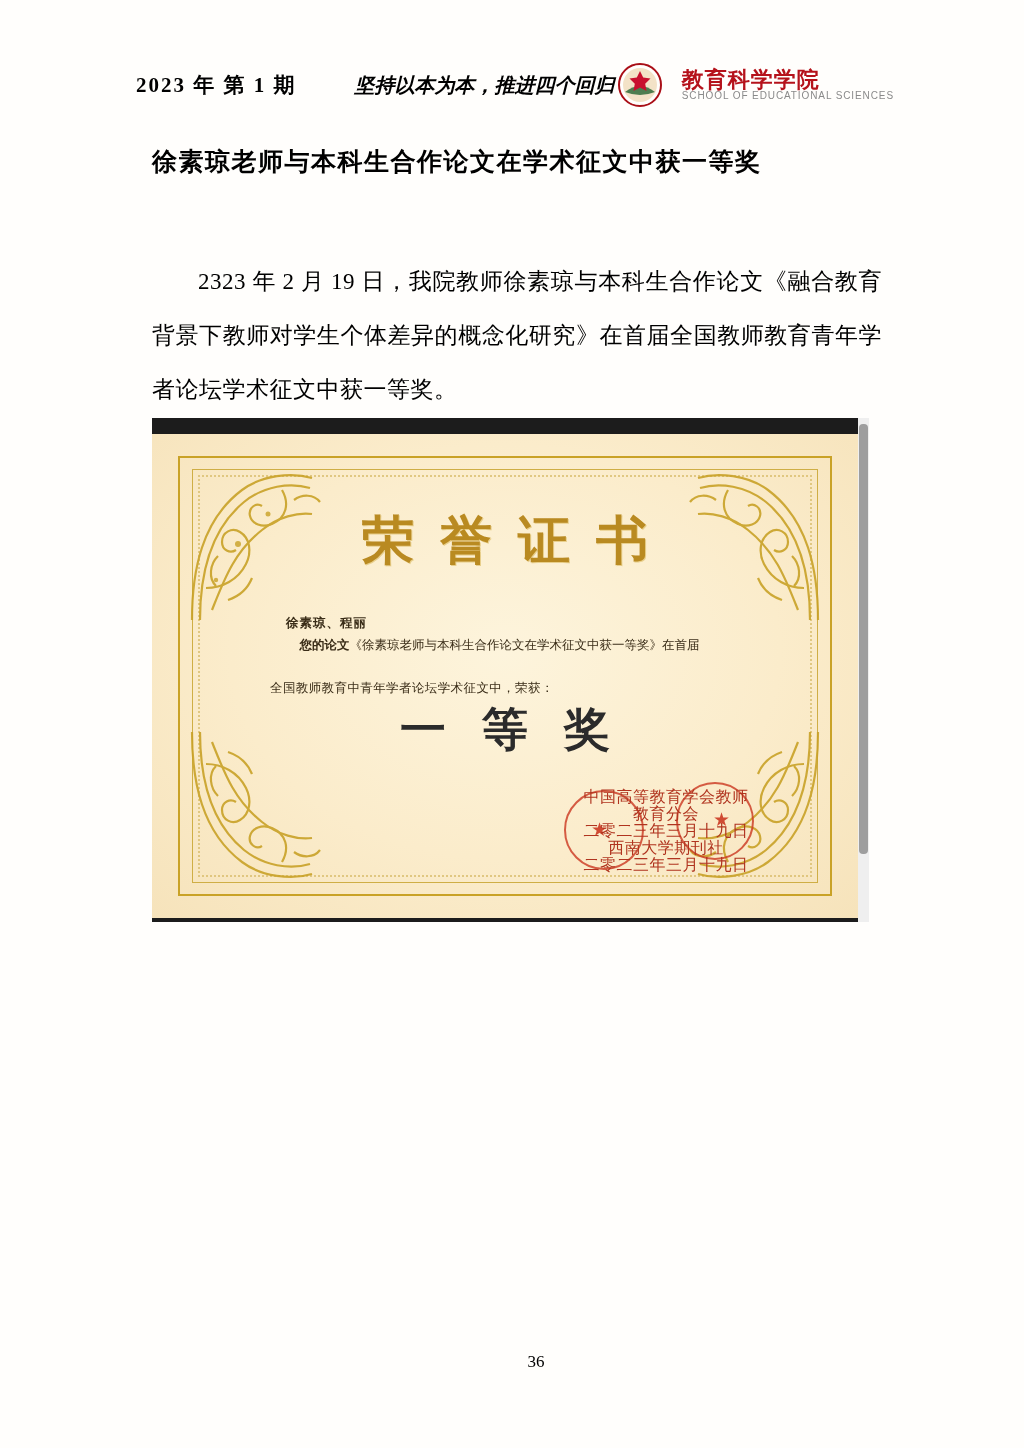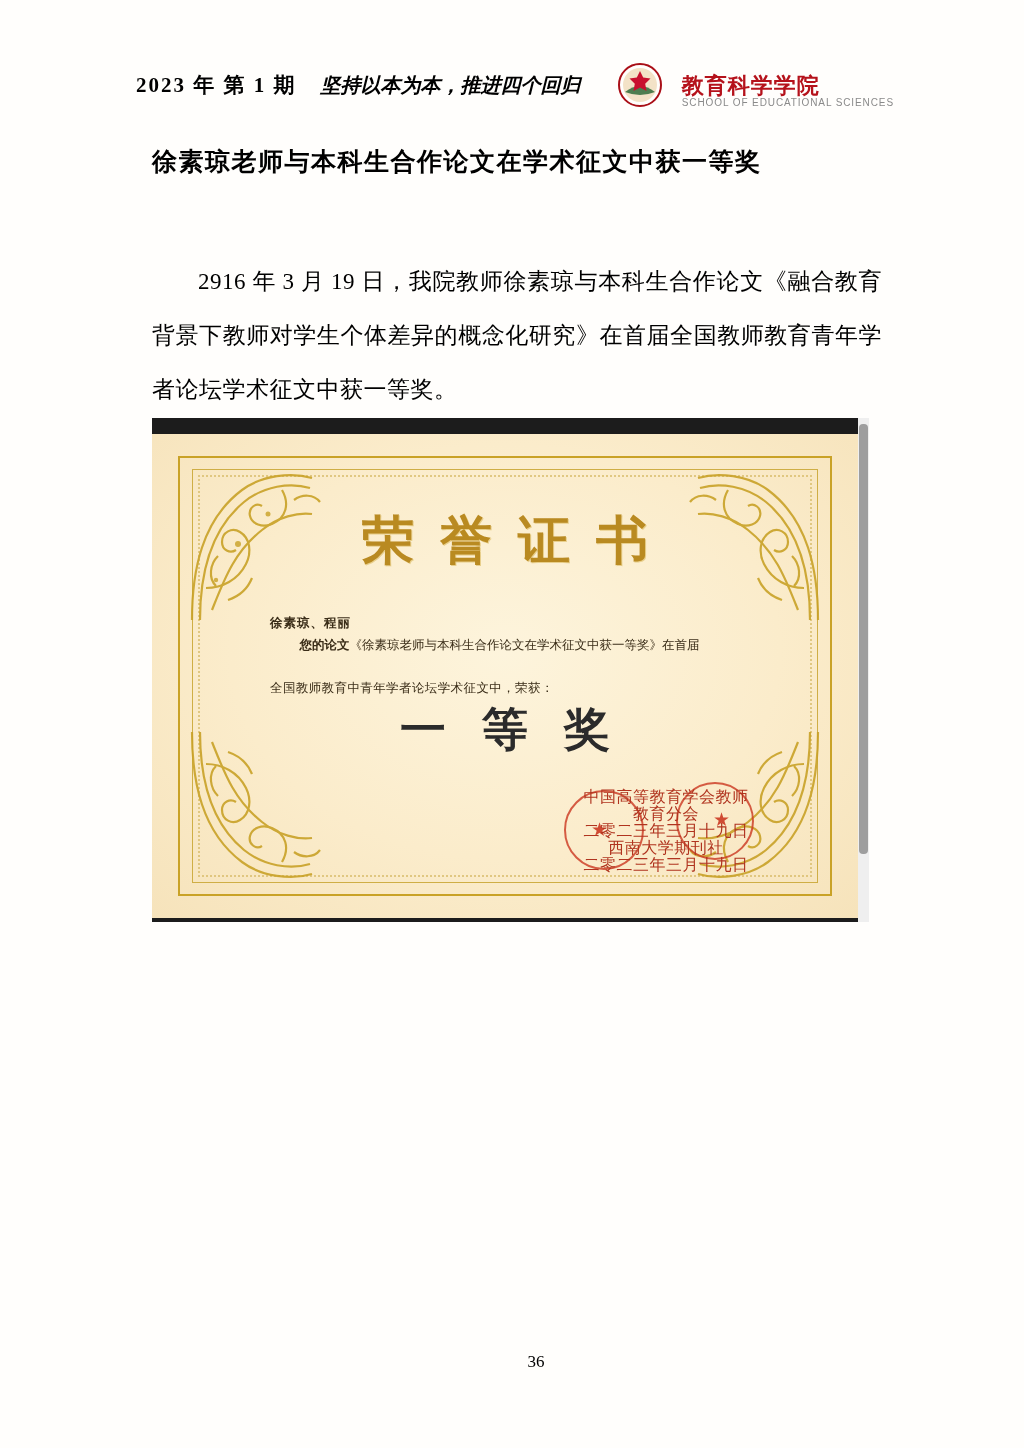--- a/index.html
+++ b/index.html
@@ -33,31 +33,31 @@
     align-items: center;
   }
   .header-issue {
     font-family: "Liberation Serif", serif;
     font-weight: bold;
     font-size: 21px;
     letter-spacing: 2px;
     white-space: nowrap;
   }
   .header-slogan {
-    margin-left: 24px;
+    margin-left: 58px;
     font-family: "Liberation Serif", serif;
     font-style: italic;
     font-weight: bold;
     font-size: 20px;
     white-space: nowrap;
   }
   .header-logo {
     margin-left: auto;
     display: flex;
-    align-items: flex-end;
+    align-items: center;
     gap: 19px;
     padding-right: 2px;
   }
   .logo-mark {
     width: 46px;
     height: 46px;
     position: relative;
     flex: 0 0 auto;
   }
   .logo-mark svg { display: block; }
@@ -174,21 +174,21 @@
   .cert-body {
     position: absolute;
     left: 118px;
     top: 178px;
     width: 480px;
     font-family: "Liberation Serif", serif;
     font-size: 12.5px;
     line-height: 22px;
     color: #3a2d18;
   }
-  .cert-line-name { font-weight: bold; letter-spacing: 1px; }
+  .cert-line-name { font-weight: bold; letter-spacing: 1px; margin-left: 16px; }
   .cert-line-2 { text-indent: 1.4em; }
   .cert-line-2 b { font-weight: bold; margin-left: 12px; }
   .cert-line-3 { letter-spacing: .4px; margin-top: 21px; }
 
   .cert-award {
     position: absolute;
     left: 0; right: 0;
     top: 265px;
     text-align: center;
     font-family: "Liberation Serif", serif;
@@ -286,21 +286,21 @@
       </div>
       <div class="logo-text">
         <div class="logo-cn">教育科学学院</div>
         <div class="logo-en">SCHOOL OF EDUCATIONAL SCIENCES</div>
       </div>
     </div>
   </div>
 
   <h1 class="article-title">徐素琼老师与本科生合作论文在学术征文中获一等奖</h1>
 
-  <p class="body-text">2916 年 3 月 19 日，我院教师徐素琼与本科生合作论文《融合教育背景下教师对学生个体差异的概念化研究》在首届全国教师教育青年学者论坛学术征文中获一等奖。</p>
+  <p class="body-text">2323 年 2 月 19 日，我院教师徐素琼与本科生合作论文《融合教育背景下教师对学生个体差异的概念化研究》在首届全国教师教育青年学者论坛学术征文中获一等奖。</p>
 
   <div class="cert-wrap">
     <div class="cert">
 
       <div class="cert-outer-line"></div>
       <div class="cert-inner-line"></div>
       <div class="cert-dotline"></div>
 
       <div class="corner tl">
         <svg viewBox="0 0 150 170" xmlns="http://www.w3.org/2000/svg">

